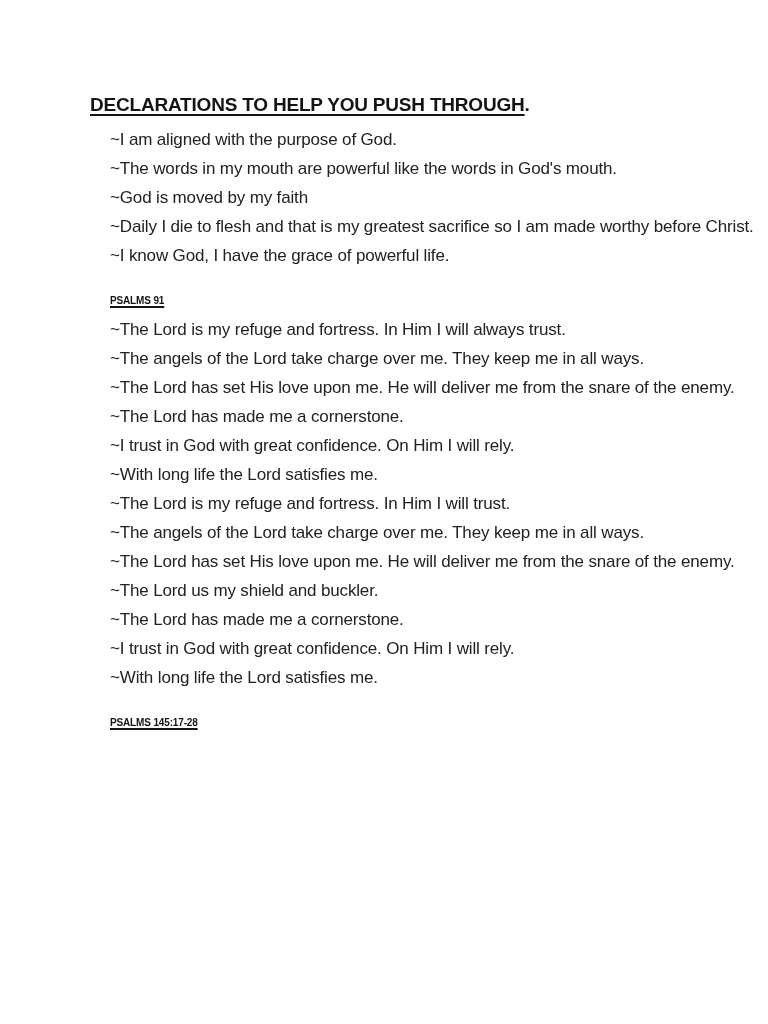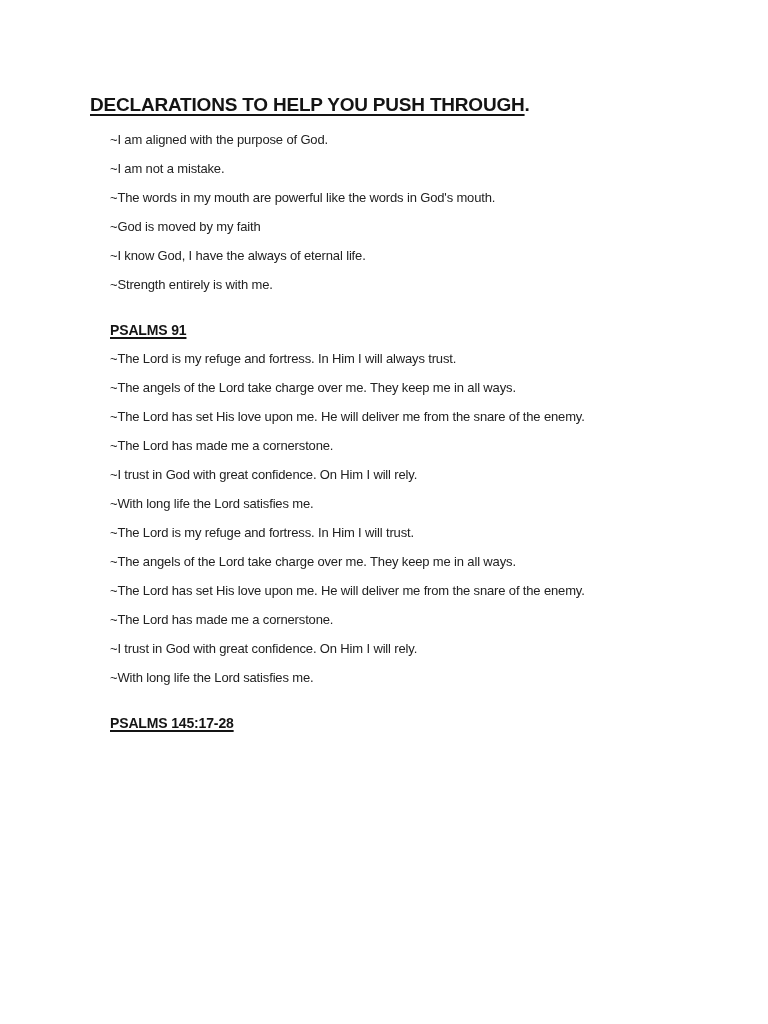--- a/index.html
+++ b/index.html
@@ -33,66 +33,66 @@
   .doc-title .u {
     text-decoration: underline;
     text-decoration-thickness: 2px;
     text-underline-offset: 3px;
   }
   .body-indent {
     margin-left: 20px;
   }
   .line {
     margin: 0 0 13px 0;
-    font-size: 13px;
+    font-size: 17px;
     line-height: 16px;
     letter-spacing: -0.15px;
     white-space: nowrap;
     color: #222222;
   }
   .sec-heading {
     margin: 29px 0 13px 0;
-    font-size: 14px;
+    font-size: 10px;
     line-height: 16px;
     font-weight: bold;
     letter-spacing: -0.15px;
     color: #141414;
     text-decoration: underline;
     text-decoration-thickness: 1.5px;
     text-underline-offset: 2px;
     white-space: nowrap;
   }
 </style>
 </head>
 <body>
 
 <div class="doc-page">
 
   <h1 class="doc-title"><span class="u">DECLARATIONS TO HELP YOU PUSH THROUGH</span><span>.</span></h1>
 
   <div class="body-indent">
 
     <p class="line">~I am aligned with the purpose of God.</p>
-    <p class="line">~I am not a mistake.</p>
     <p class="line">~The words in my mouth are powerful like the words in God's mouth.</p>
     <p class="line">~God is moved by my faith</p>
-    <p class="line">~I know God, I have the always of eternal life.</p>
-    <p class="line">~Strength entirely is with me.</p>
+    <p class="line">~Daily I die to flesh and that is my greatest sacrifice so I am made worthy before Christ.</p>
+    <p class="line">~I know God, I have the grace of powerful life.</p>
 
     <h2 class="sec-heading">PSALMS 91</h2>
     <p class="line">~The Lord is my refuge and fortress. In Him I will always trust.</p>
     <p class="line">~The angels of the Lord take charge over me. They keep me in all ways.</p>
     <p class="line">~The Lord has set His love upon me. He will deliver me from the snare of the enemy.</p>
     <p class="line">~The Lord has made me a cornerstone.</p>
     <p class="line">~I trust in God with great confidence. On Him I will rely.</p>
     <p class="line">~With long life the Lord satisfies me.</p>
 
     <p class="line">~The Lord is my refuge and fortress. In Him I will trust.</p>
     <p class="line">~The angels of the Lord take charge over me. They keep me in all ways.</p>
     <p class="line">~The Lord has set His love upon me. He will deliver me from the snare of the enemy.</p>
+    <p class="line">~The Lord us my shield and buckler.</p>
     <p class="line">~The Lord has made me a cornerstone.</p>
     <p class="line">~I trust in God with great confidence. On Him I will rely.</p>
     <p class="line">~With long life the Lord satisfies me.</p>
 
     <h2 class="sec-heading">PSALMS 145:17-28</h2>
 
   </div>
 </div>
 
 </body></html>

